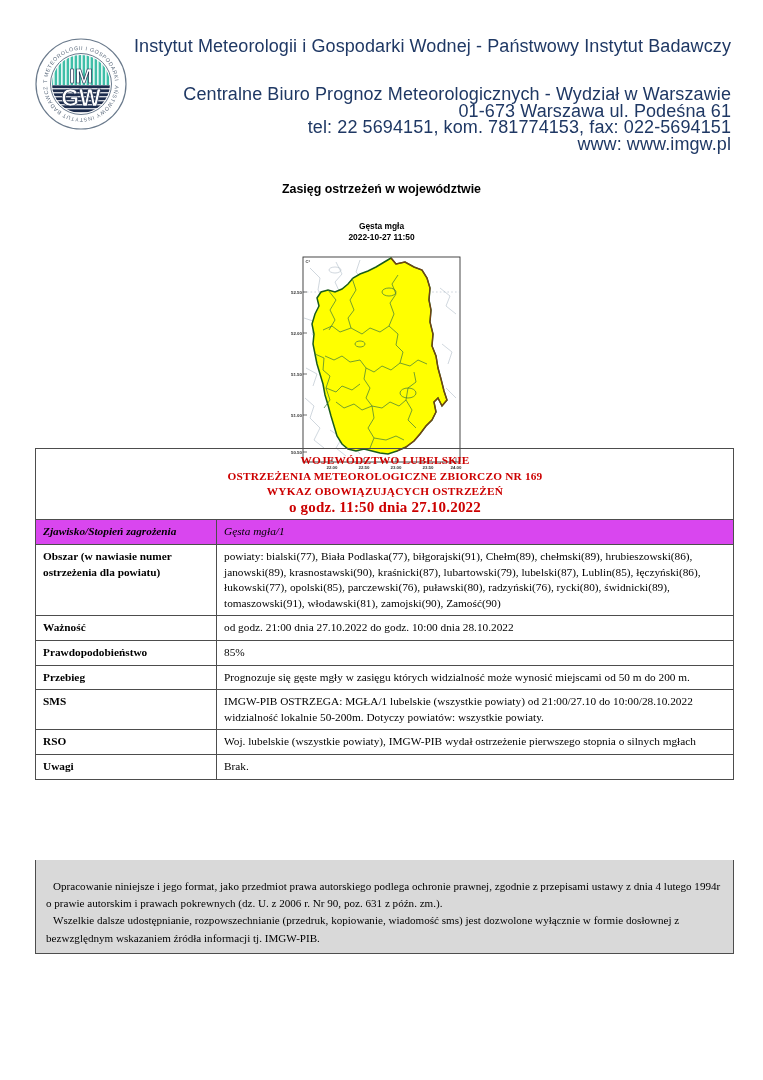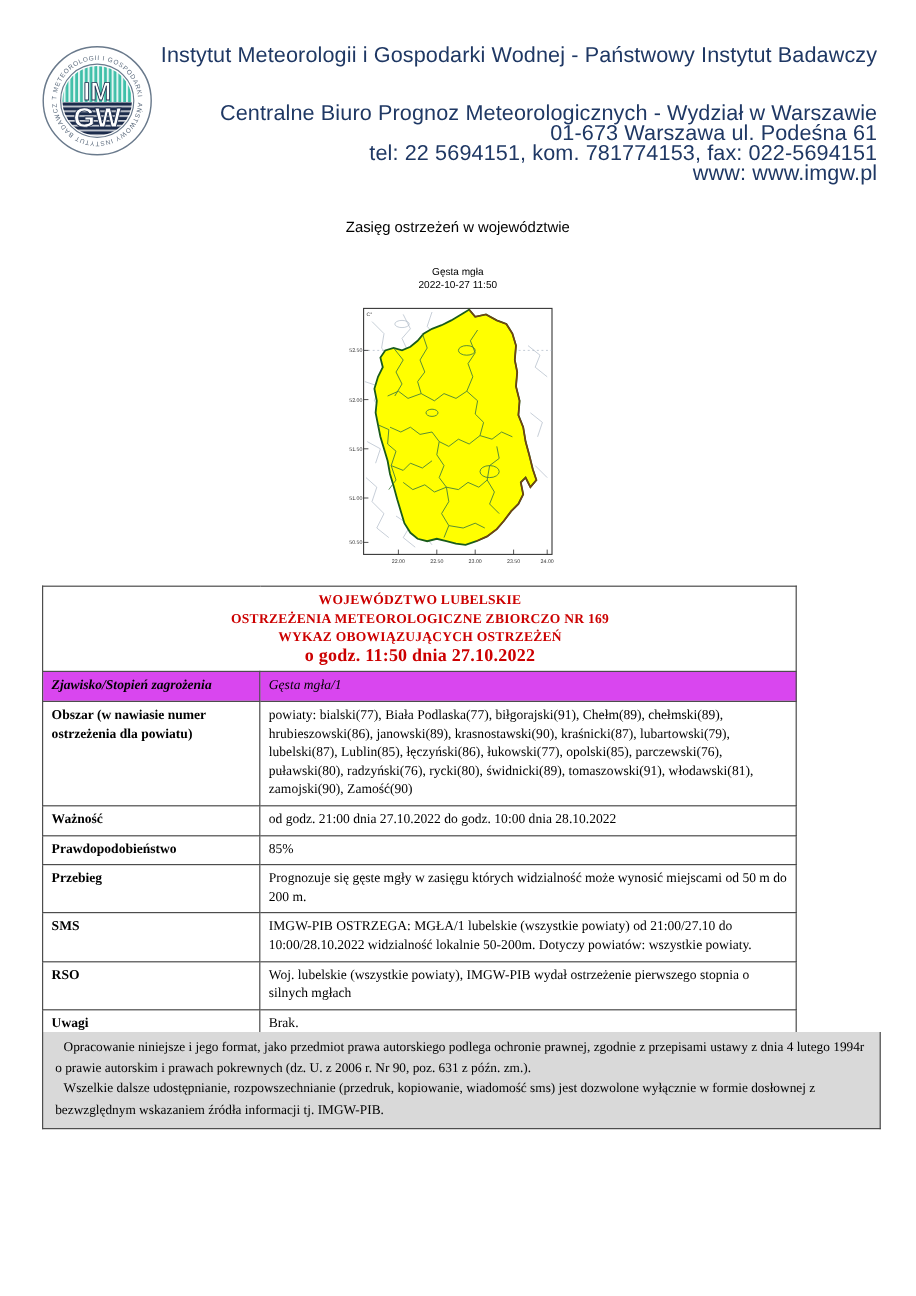--- a/index.html
+++ b/index.html
@@ -45,20 +45,21 @@
     letter-spacing: 0.1px;
   }
   .header-text .bold { font-weight: normal; margin-top: 32px; }
 
   
   .map-section {
     position: absolute;
     top: 182px;
     left: 0;
     width: 763px;
+    font-weight: bold;
   }
   .map-title {
     text-align: center;
     font-family: "Liberation Sans", sans-serif;
     font-size: 12.4px;
     color: #000;
     margin: 0;
   }
   .map-sub {
     text-align: center;
@@ -72,22 +73,22 @@
     position: relative;
     width: 183px;
     margin: 6px auto 0 auto;
   }
   .map-svg { display: block; }
 
   
   .doc-table {
     position: absolute;
     left: 35px;
-    top: 488px;
-    width: 629px;
+    top: 448px;
+    width: 699px;
     border-collapse: collapse;
     table-layout: fixed;
     padding-left: 48px;
   }
   .doc-table td {
     border: 1px solid #4d4d4d;
     vertical-align: top;
     padding: 4px 6px 4px 7px;
     font-size: 11.3px;
     line-height: 15.6px;
@@ -115,21 +116,21 @@
   
   .footer-note {
     position: absolute;
     left: 35px;
     top: 860px;
     width: 699px;
     box-sizing: border-box;
     background: #d9d9d9;
     border: 1px solid #4d4d4d;
     border-top: none;
-    padding: 5px 10px 6px 10px;
+    padding: 18px 10px 6px 10px;
     font-size: 11.1px;
     line-height: 17.2px;
   }
   .footer-note p { margin: 0; text-indent: 7px; }
 </style>
 </head>
 <body>
 
 <div class="header">
 

